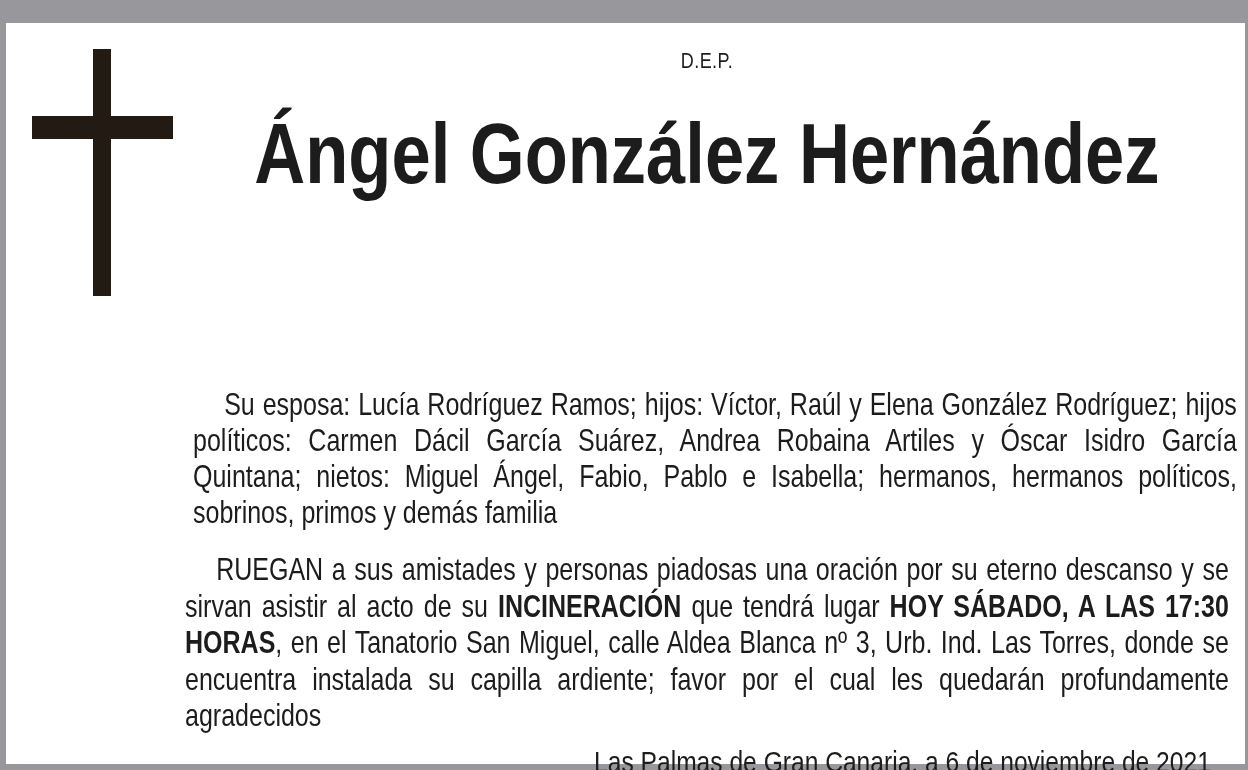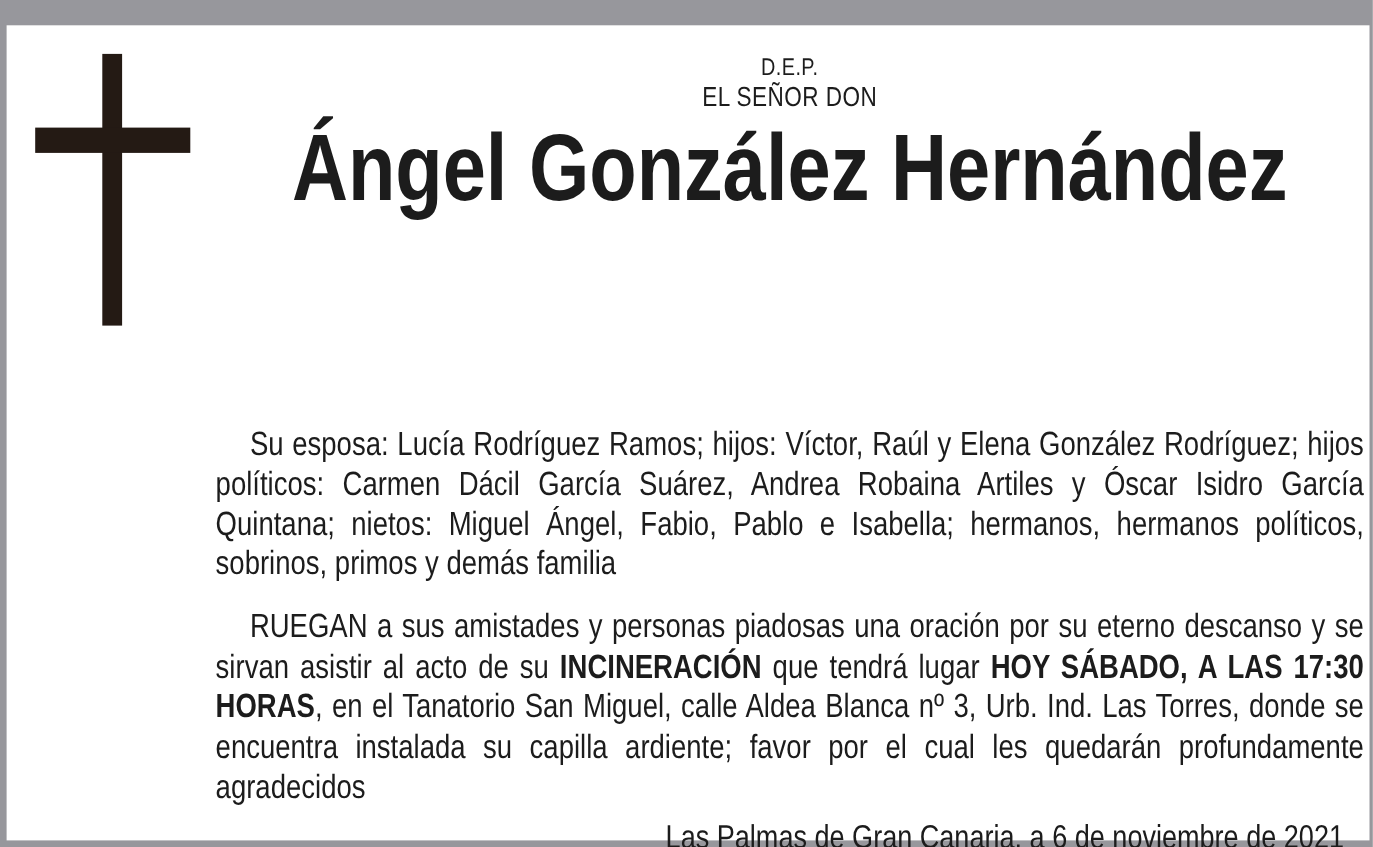--- a/index.html
+++ b/index.html
@@ -21,41 +21,41 @@
   .cross { position: absolute; left: 0; top: 0; }
   .cross .v {
     position: absolute; left: 87px; top: 26px;
     width: 18px; height: 247px; background: #241a14;
   }
   .cross .h {
     position: absolute; left: 26px; top: 93px;
     width: 141px; height: 23px; background: #241a14;
   }
   .content {
-    position: absolute; left: 190px; top: 0;
+    position: absolute; left: 179px; top: 0;
     width: 1044px; height: 707px;
   }
   
   .narrow {
     width: 1273px;
     transform: scaleX(0.82);
     transform-origin: 0 0;
   }
   .block { position: absolute; left: 0; width: 1044px; }
   .dep          { top: 25px;  }
   .dep .narrow  { font-size: 22px; text-align: center; letter-spacing: .5px; }
   .honorific         { top: 51px; }
   .honorific .narrow { font-size: 25px; text-align: center; letter-spacing: .5px; }
   .name         { top: 84px; }
   .name .narrow { font-size: 86px; font-weight: bold; text-align: center; line-height: 1.08; white-space: nowrap; }
   .subtitle         { top: 186px; }
   .subtitle .narrow { font-size: 33px; font-weight: bold; text-align: center; }
   .announcement         { top: 249px; }
   .announcement .narrow { font-size: 28px; line-height: 35px; text-align: center; }
-  .family         { top: 363px; }
+  .family         { top: 363px; margin-left: 8px; }
   .family .narrow { font-size: 30.5px; line-height: 36px; text-align: justify; text-indent: 38px; }
   .request         { top: 528px; }
   .request .narrow { font-size: 30.5px; line-height: 36.5px; text-align: justify; text-indent: 38px; }
   .request b { font-weight: bold; }
   .placedate         { top: 690px; margin-top: 32px; }
   .placedate .narrow { font-size: 30px; text-align: right; padding-right: 22px; box-sizing: border-box; }
 </style>
 </head>
 <body>
 
@@ -65,23 +65,20 @@
     <div class="v"></div>
     <div class="h"></div>
   </div>
 
   <div class="content">
 
     <div class="block dep">
       <div class="narrow">D.E.P.</div>
     </div>
 
-    <div class="block honorific">
-      <div class="narrow">EL SEÑOR DON</div>
-    </div>
 
     <div class="block name">
       <div class="narrow">Ángel González Hernández</div>
     </div>
 
 
 
     <div class="block family">
       <div class="narrow">Su esposa: Lucía Rodríguez Ramos; hijos: Víctor, Raúl y Elena González Rodríguez; hijos políticos: Carmen Dácil García Suárez, Andrea Robaina Artiles y Óscar Isidro García Quintana; nietos: Miguel Ángel, Fabio, Pablo e Isabella; hermanos, hermanos políticos, sobrinos, primos y demás familia</div>
     </div>

